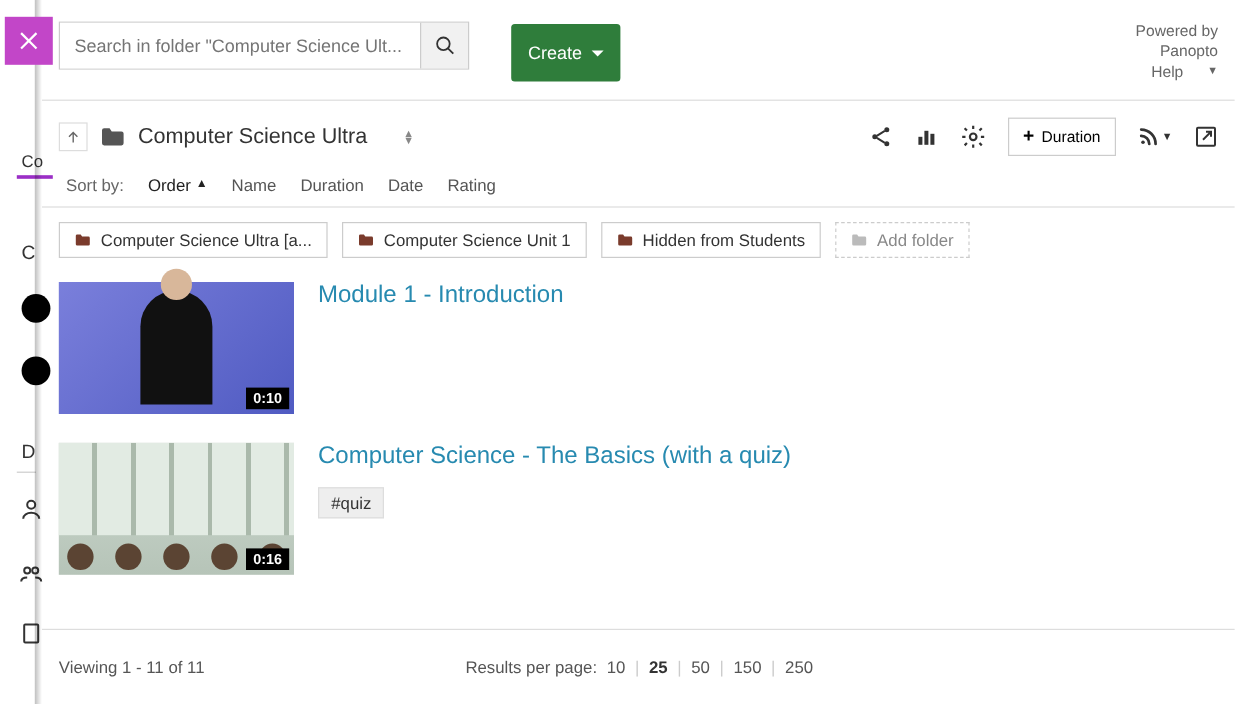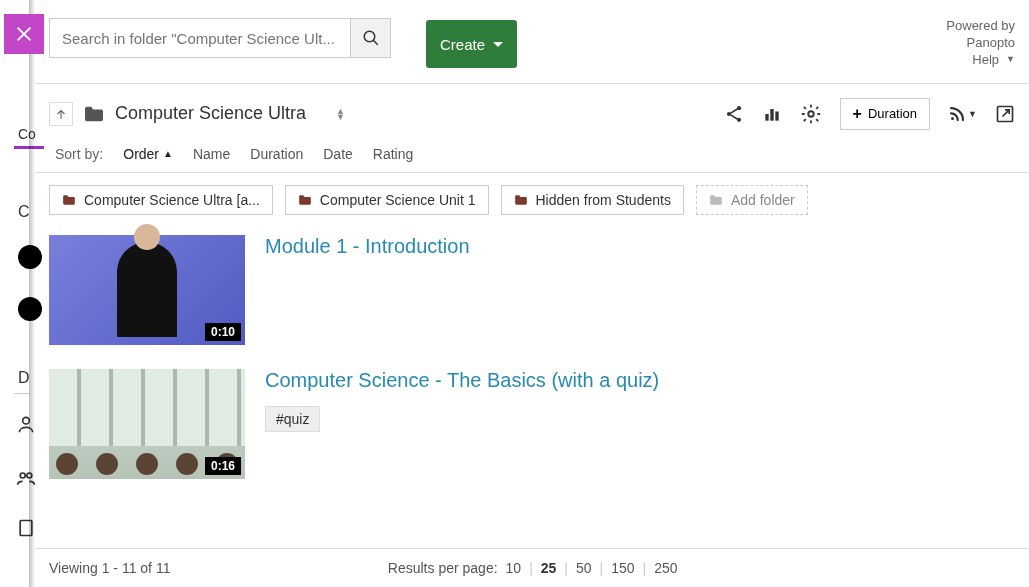--- a/index.html
+++ b/index.html
@@ -17,21 +17,21 @@
 .close-box svg { width: 22px; height: 22px; fill: #fff; }
 .main { position: absolute; left: 35px; top: 0; right: 0; height: 100%; display: flex; flex-direction: column; }
 .top-bar { display: flex; align-items: flex-start; padding: 18px 14px 14px 14px; border-bottom: 1px solid #ddd; }
 .search-wrap { display: flex; border: 1px solid #ccc; background: #fff; height: 40px; }
 .search-wrap input { border: none; padding: 0 12px; width: 300px; font-size: 15px; outline: none; color: #666; }
 .search-wrap .search-btn { width: 40px; display: flex; align-items: center; justify-content: center; border-left: 1px solid #ccc; background: #f1f1f1; cursor: pointer; }
 .create-btn { margin-left: 35px; background: #2f7d3b; color: #fff; border: none; height: 48px; padding: 0 14px; font-size: 15px; border-radius: 3px; cursor: pointer; display: flex; align-items: center; margin-top: 2px; }
 .create-btn .caret { margin-left: 8px; width: 0; height: 0; border-left: 5px solid transparent; border-right: 5px solid transparent; border-top: 5px solid #fff; }
 .powered { margin-left: auto; text-align: right; font-size: 13px; color: #666; }
 .powered div { line-height: 1.3; }
-.powered .help { display: flex; align-items: center; justify-content: flex-end; gap: 7px; }
+.powered .help { display: flex; align-items: center; justify-content: flex-end; gap: 20px; }
 .folder-bar { display: flex; align-items: center; padding: 14px 14px 8px 14px; }
 .up-btn { width: 24px; height: 24px; border: 1px solid #ddd; display: flex; align-items: center; justify-content: center; cursor: pointer; }
 .folder-icon-big { margin-left: 10px; }
 .folder-title { font-size: 18px; margin-left: 10px; color: #333; }
 .folder-carets { margin-left: 30px; display: flex; flex-direction: column; align-items: center; color: #888; cursor: pointer; line-height: 6px; font-size: 9px; }
 .folder-actions { margin-left: auto; display: flex; align-items: center; gap: 18px; }
 .subscribe-btn { border: 1px solid #ccc; background: #fff; padding: 6px 12px; font-size: 13px; cursor: pointer; display: flex; align-items: center; gap: 6px; }
 .sort-bar { display: flex; align-items: center; gap: 20px; padding: 8px 20px 10px 20px; font-size: 14px; color: #555; }
 .sort-bar .label { color: #666; }
 .sort-bar .active { color: #222; font-weight: 500; display: flex; align-items: center; gap: 4px; }
@@ -49,21 +49,21 @@
 .thumb.t1 .person::before { content:""; position:absolute; top:-18px; left:50%; transform:translateX(-50%); width:26px; height:26px; background:#d8b79a; border-radius:50%; }
 .thumb.t2 { background: linear-gradient(#cdd9cf, #b6c4b8); position: relative; overflow:hidden; }
 .thumb.t2 .window { position:absolute; top:0; left:0; right:0; height:70%; background: repeating-linear-gradient(90deg, #e2ebe3 0 28px, #aab9ab 28px 32px); }
 .thumb.t2 .heads { position:absolute; bottom:4px; left:0; right:0; display:flex; gap:4px; justify-content:space-around; }
 .thumb.t2 .head { width:22px; height:22px; border-radius:50%; background:#5b4433; }
 .vid-info .title { color: #278AB0; font-size: 20px; cursor: pointer; }
 .tag { display: inline-block; background: #eee; border: 1px solid #ddd; padding: 4px 10px; font-size: 14px; margin-top: 14px; }
 .quiz-note { font-size: 14px; margin-top: 14px; color: #333; }
 .footer { display: flex; align-items: center; padding: 10px 14px; border-top: 1px solid #ddd; font-size: 14px; color: #555; }
 .footer .viewing { }
-.footer .rpp { margin: 1px auto; display: flex; gap: 8px; align-items: center; color: #555; }
+.footer .rpp { margin: 13px auto; display: flex; gap: 8px; align-items: center; color: #555; }
 .footer .rpp .sep { color: #ccc; }
 .footer .rpp .cur { font-weight: 700; color: #333; }
 .footer .rpp .opt { cursor: pointer; }
 svg { display: block; }
 .content::-webkit-scrollbar { width: 16px; }
 .content::-webkit-scrollbar-thumb { background: #c1c1c1; }
 .content::-webkit-scrollbar-track { background: #f1f1f1; }
 </style>
 </head>
 <body>

